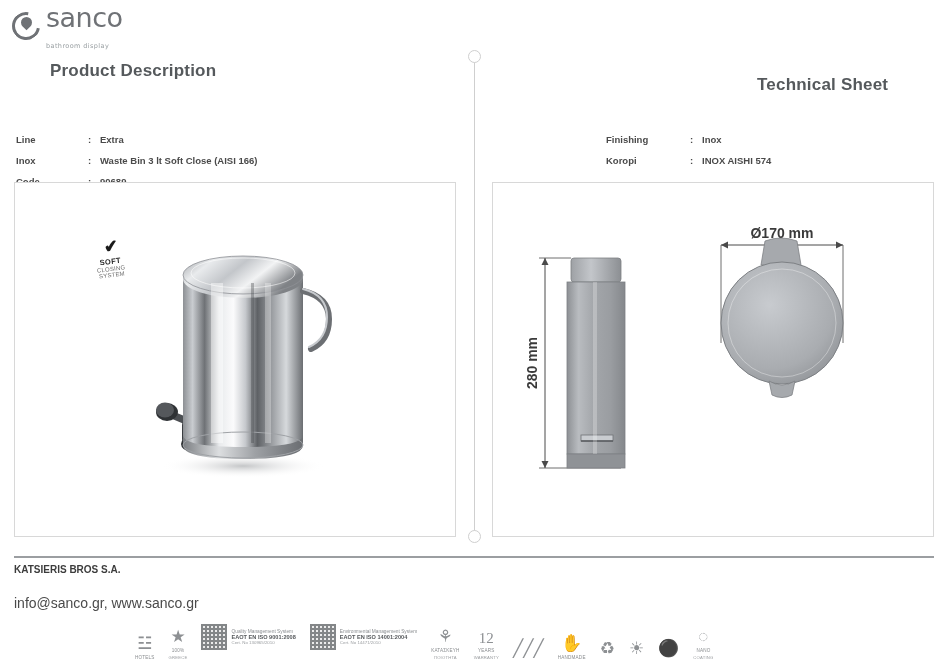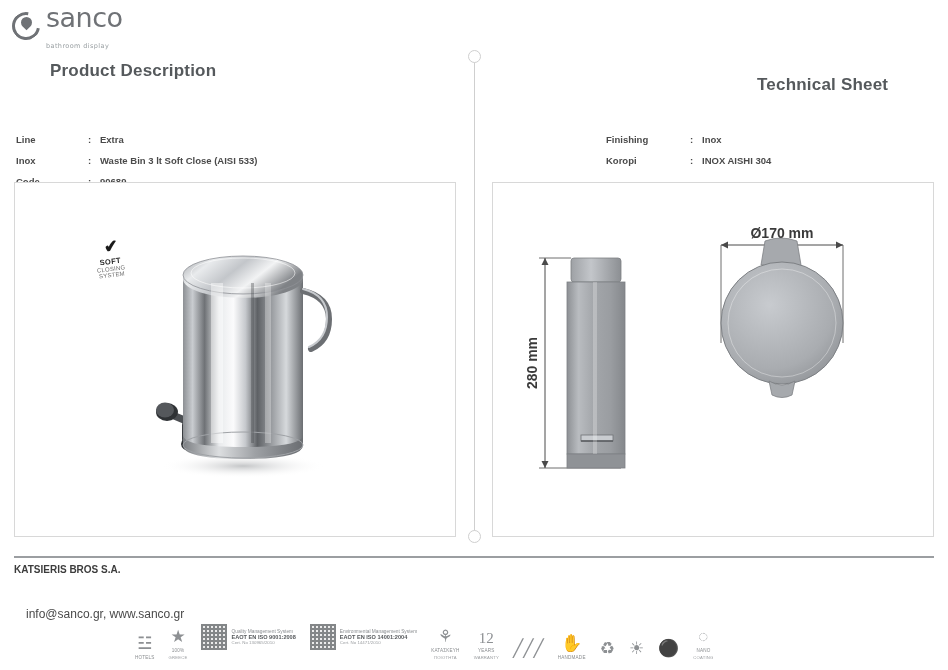--- a/index.html
+++ b/index.html
@@ -154,22 +154,22 @@
     left: 14px; top: 564px;
     font-size: 10px; font-weight: bold; color: #3c3c3c;
   }
   .footer-line1 {
     position: absolute;
     left: 14px; top: 579px;
     font-size: 9px; color: #4a4a4a;
   }
   .footer-line2 {
     position: absolute;
-    left: 26px; top: 595px;
-    font-size: 12px; color: #4a4a4a; margin-top: 12px;
+    left: 14px; top: 595px;
+    font-size: 14px; color: #4a4a4a;
   }
 
   
   .cert-strip {
     position: absolute;
     left: 135px; top: 612px;
     width: 800px; height: 50px;
     display: flex;
     align-items: center;
     gap: 14px;
@@ -236,39 +236,39 @@
 
   <div class="spec" id="spec-left">
     <div class="spec-row">
       <div class="spec-key">Line</div>
       <div class="spec-colon">:</div>
       <div class="spec-val">Extra</div>
     </div>
     <div class="spec-row">
       <div class="spec-key">Inox</div>
       <div class="spec-colon">:</div>
-      <div class="spec-val">Waste Bin 3 lt Soft Close (AISI 533)</div>
+      <div class="spec-val">Waste Bin 3 lt Soft Close (AISI 166)</div>
     </div>
     <div class="spec-row">
       <div class="spec-key">Code</div>
       <div class="spec-colon">:</div>
       <div class="spec-val">90689</div>
     </div>
   </div>
 
   <div class="spec" id="spec-right">
     <div class="spec-row">
       <div class="spec-key">Finishing</div>
       <div class="spec-colon">:</div>
       <div class="spec-val">Inox</div>
     </div>
     <div class="spec-row">
       <div class="spec-key">Koropi</div>
       <div class="spec-colon">:</div>
-      <div class="spec-val">INOX AISHI 304</div>
+      <div class="spec-val">INOX AISHI 574</div>
     </div>
   </div>
 
   <div class="divider"></div>
   <div class="divider-dot" id="dot-top"></div>
   <div class="divider-dot" id="dot-bottom"></div>
 
   <div class="panel" id="panel-left">
     <svg width="440" height="353" viewBox="0 0 440 353">
       <defs>

